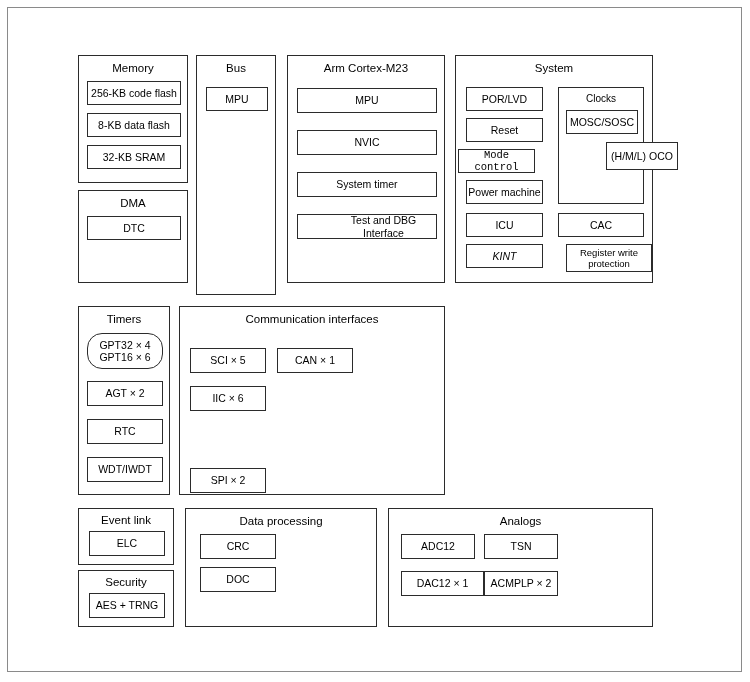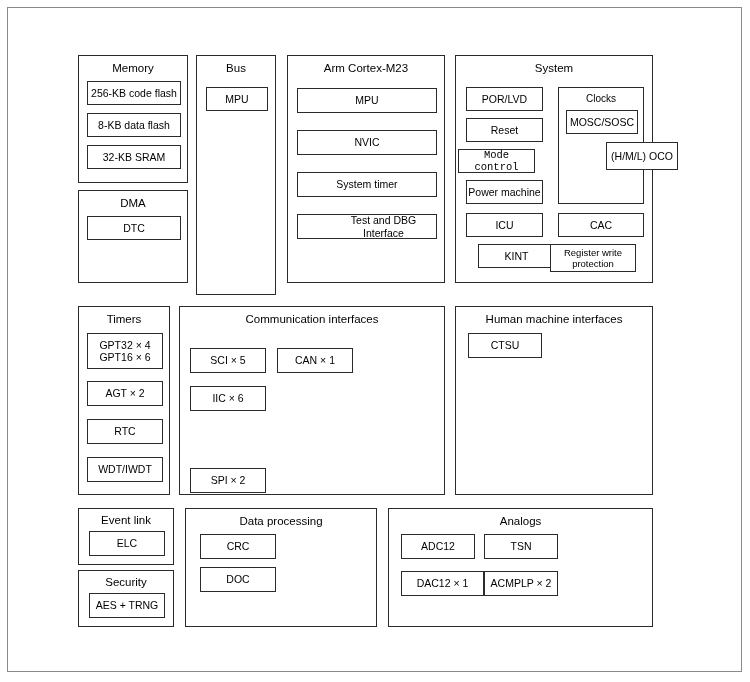--- a/index.html
+++ b/index.html
@@ -112,54 +112,50 @@
   </div>
 
   <div class="group" style="left:455px; top:55px; width:198px; height:228px;">
     <div class="group-title" style="top:6px;">System</div>
 
     <div class="block" style="left:10px; top:31px; width:77px; height:24px;">POR/LVD</div>
     <div class="block" style="left:10px; top:62px; width:77px; height:24px;">Reset</div>
     <div class="block" style="left:2px; top:93px; width:77px; height:24px;font-family:Liberation Mono, monospace;">Mode control</div>
     <div class="block" style="left:10px; top:124px; width:77px; height:24px;">Power machine</div>
     <div class="block" style="left:10px; top:157px; width:77px; height:24px;">ICU</div>
-    <div class="block" style="left:22px; top:188px; width:77px; height:24px;">KINT</div>
+    <div class="block" style="left:10px; top:188px; width:77px; height:24px;font-style:italic;">KINT</div>
 
     <div class="subgroup" style="left:102px; top:31px; width:86px; height:117px;">
       <div class="group-title" style="top:5px;">Clocks</div>
       <div class="block" style="left:7px; top:22px; width:72px; height:24px;">MOSC/SOSC</div>
       <div class="block" style="left:7px; top:54px; width:72px; height:28px;margin-left:40px;">(H/M/L) OCO</div>
     </div>
 
     <div class="block" style="left:102px; top:157px; width:86px; height:24px;">CAC</div>
-    <div class="block" style="left:94px; top:188px; width:86px; height:28px; font-size:9.5px; line-height:11px;">Register write
+    <div class="block" style="left:110px; top:188px; width:86px; height:28px; font-size:9.5px; line-height:11px;">Register write
 protection</div>
   </div>
 
   <div class="group" style="left:78px; top:306px; width:92px; height:189px;">
     <div class="group-title" style="top:6px;">Timers</div>
-    <div class="block" style="left:8px; top:26px; width:76px; height:36px;">GPT32 × 4
+    <div class="block" style="left:8px; top:26px; width:76px; height:36px;border-radius:15px;">GPT32 × 4
 GPT16 × 6</div>
     <div class="block" style="left:8px; top:74px; width:76px; height:25px;">AGT × 2</div>
     <div class="block" style="left:8px; top:112px; width:76px; height:25px;">RTC</div>
     <div class="block" style="left:8px; top:150px; width:76px; height:25px;">WDT/IWDT</div>
   </div>
 
   <div class="group" style="left:179px; top:306px; width:266px; height:189px;">
     <div class="group-title" style="top:6px;">Communication interfaces</div>
     <div class="block" style="left:10px; top:41px; width:76px; height:25px;">SCI × 5</div>
     <div class="block" style="left:97px; top:41px; width:76px; height:25px;">CAN × 1</div>
     <div class="block" style="left:10px; top:79px; width:76px; height:25px;">IIC × 6</div>
     <div class="block" style="left:10px; top:117px; width:76px; height:25px;margin-top:44px;">SPI × 2</div>
   </div>
 
-  <div class="group" style="left:455px; top:306px; width:198px; height:189px;">
-    <div class="group-title" style="top:6px;">Human machine interfaces</div>
-    <div class="block" style="left:12px; top:26px; width:74px; height:25px;">CTSU</div>
-  </div>
 
   <div class="group" style="left:78px; top:508px; width:96px; height:57px;">
     <div class="group-title" style="top:5px;">Event link</div>
     <div class="block" style="left:10px; top:22px; width:76px; height:25px;">ELC</div>
   </div>
 
   <div class="group" style="left:78px; top:570px; width:96px; height:57px;padding-left:12px;">
     <div class="group-title" style="top:5px;">Security</div>
     <div class="block" style="left:10px; top:22px; width:76px; height:25px;">AES + TRNG</div>
   </div>

